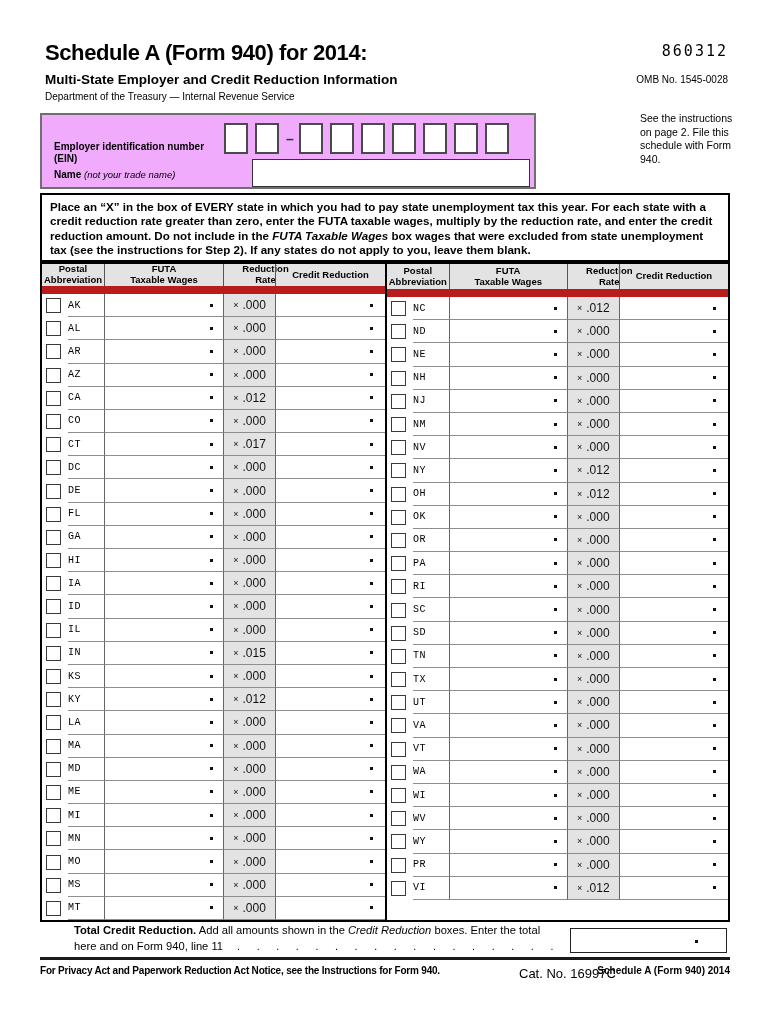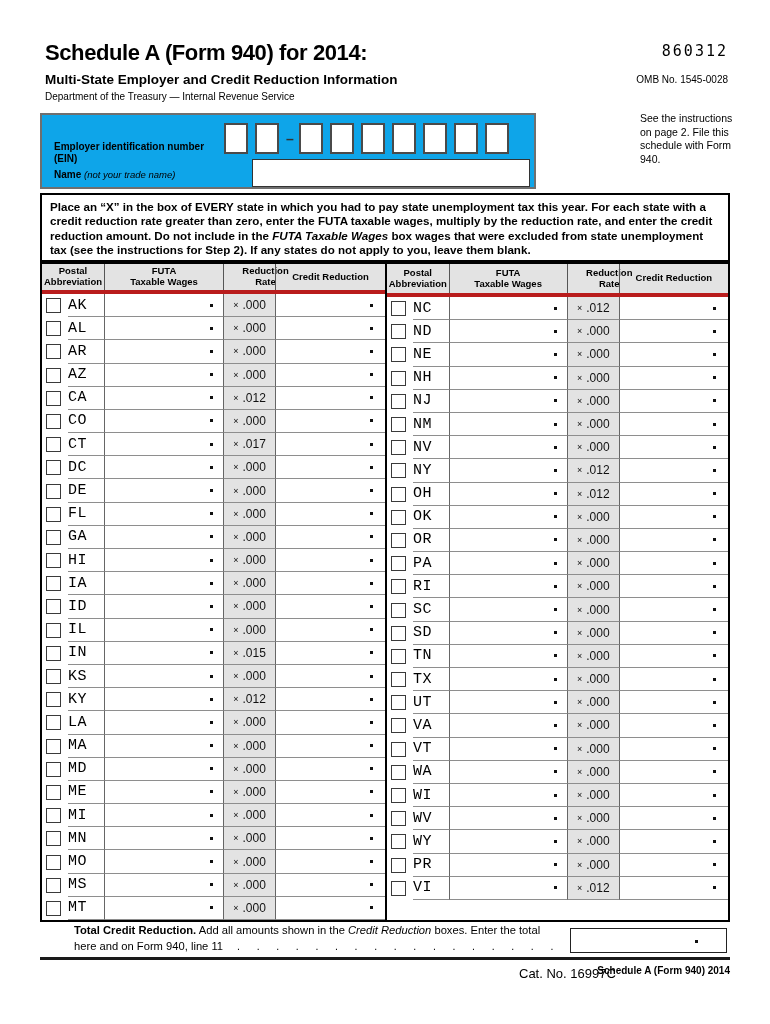--- a/index.html
+++ b/index.html
@@ -8,54 +8,54 @@
   .page { position:relative; width:770px; height:1024px; background:#fff; overflow:hidden;border-radius:22px; }
 
   
   .title { position:absolute; left:45px; top:40px; font-size:22px; font-weight:bold; letter-spacing:-0.4px; }
   .form-code { position:absolute; right:42px; top:42px; font-family:"DejaVu Sans Mono", monospace; font-size:15px; letter-spacing:2px; }
   .subtitle { position:absolute; left:45px; top:72px; font-size:13.5px; font-weight:bold; }
   .omb { position:absolute; right:42px; top:74px; font-size:10px; }
   .dept { position:absolute; left:45px; top:91px; font-size:10px; }
 
   
-  .ein-wrap { position:absolute; left:40px; top:113px; width:496px; height:76px; border:2px solid #6f6f6f; background:#0ea5e9; }
+  .ein-wrap { position:absolute; left:40px; top:113px; width:496px; height:76px; border:2px solid #6f6f6f; background:#f0abfc; }
   .ein-label { position:absolute; left:12px; top:26px; width:170px; font-size:10px; font-weight:bold; line-height:1.15; }
   .ein-boxes { position:absolute; left:182px; top:8px; display:flex; align-items:center; }
   .boxgroup { display:flex; }
   .einbox { width:24px; height:31px; border:2px solid #4a4a4a; background:#fff; margin-right:7px; }
   .ein-dash { font-size:14px; font-weight:bold; margin:0 5px 0 0; color:#333; }
   .name-label { position:absolute; left:12px; top:54px; font-size:10px; }
   .name-label b { font-weight:bold; }
   .name-label i { font-style:italic; font-size:9.5px; }
   .name-input { position:absolute; left:210px; top:44px; width:278px; height:28px; border:1.5px solid #333; background:#fff; }
   .side-note { position:absolute; left:640px; top:112px; width:96px; font-size:10.5px; line-height:1.3; }
 
   
   .instr { position:absolute; left:40px; top:193px; width:690px; height:69px; border:2px solid #000; padding:5px 8px; font-size:11.6px; font-weight:bold; line-height:1.24; }
   .instr i { font-style:italic; }
 
   
   .table { position:absolute; left:40px; top:262px; width:690px; height:660px; border:2px solid #000; display:flex; background:#fff; }
   .half { width:343px; display:flex; flex-direction:column; }
   .half.right { border-left:2px solid #000; }
-  .thead { display:flex; height:33px; background:#e3e3e3; border-bottom:4px solid #b91c1c;justify-content:flex-end; }
+  .thead { display:flex; height:33px; background:#e3e3e3; border-bottom:8px solid #b91c1c; }
   .th { display:flex; align-items:center; justify-content:center; text-align:center; font-size:9.5px; font-weight:bold; line-height:1.12; white-space:pre-line; }
   .th.postal { width:62px; }
   .th.futa { width:119px; border-left:1px solid #555; }
   .th.rate { width:52px; border-left:1px solid #555;padding-left:32px; }
   .th.credit { width:110px; border-left:1px solid #555; }
   .tbody { display:flex; flex-direction:column; flex:1; }
   .trow { display:flex; height:23.2px; }
   .c { height:100%; }
   .c.postal { width:62px; display:flex; }
   .cbwrap { width:26px; display:flex; align-items:center; }
   .cb { width:15px; height:15px; border:1.5px solid #3a3a3a; background:#fff; margin-left:4px; }
   .stwrap { flex:1; display:flex; align-items:center; border-bottom:1px solid #8e8e8e; }
-  .st { font-family:"Liberation Mono", monospace; font-size:15px; letter-spacing:0.5px; }
+  .st { font-family:"Liberation Mono", monospace; font-size:10px; letter-spacing:0.5px; }
   .c.wages { width:119px; border-left:1px solid #666; border-bottom:1px solid #8e8e8e; display:flex; align-items:center; justify-content:flex-end; padding-right:10px; }
   .c.rate { width:52px; border-left:1px solid #666; border-bottom:1px solid #8e8e8e; background:#e3e3e3; display:flex; align-items:center; justify-content:center; }
   .c.credit { width:110px; border-left:1px solid #666; border-bottom:1px solid #8e8e8e; display:flex; align-items:center; justify-content:flex-end; padding-right:12px; }
   .mul { font-size:9px; margin-right:4px; color:#111; }
   .rv { font-size:12px; color:#111; }
   .dot { width:3px; height:3px; background:#111; display:inline-block; }
   .filler { flex:1; background:#fff; }
 
   
   .total-text { position:absolute; left:74px; top:922px; width:494px; font-size:11.2px; line-height:1.45; }
@@ -1208,16 +1208,17 @@
     <span class="lead">Total Credit Reduction.</span><span> Add all amounts shown in the </span><i>Credit Reduction</i><span> boxes. Enter the total</span>
     <div class="total-line2">
       <span>here and on Form 940, line 11</span><span class="leaders">.    .    .    .    .    .    .    .    .    .    .    .    .    .    .    .    .    .    .    .    .</span>
     </div>
   </div>
   <div class="total-box">
       <span class="dot"></span>
     </div>
 
   <div class="rule"></div>
+  <div class="footer-privacy">For Privacy Act and Paperwork Reduction Act Notice, see the Instructions for Form 940.</div>
   <div class="footer-cat">Cat. No. 16997C</div>
   <div class="footer-id">Schedule A (Form 940) 2014</div>
 
 </div>
 
 </body></html>

